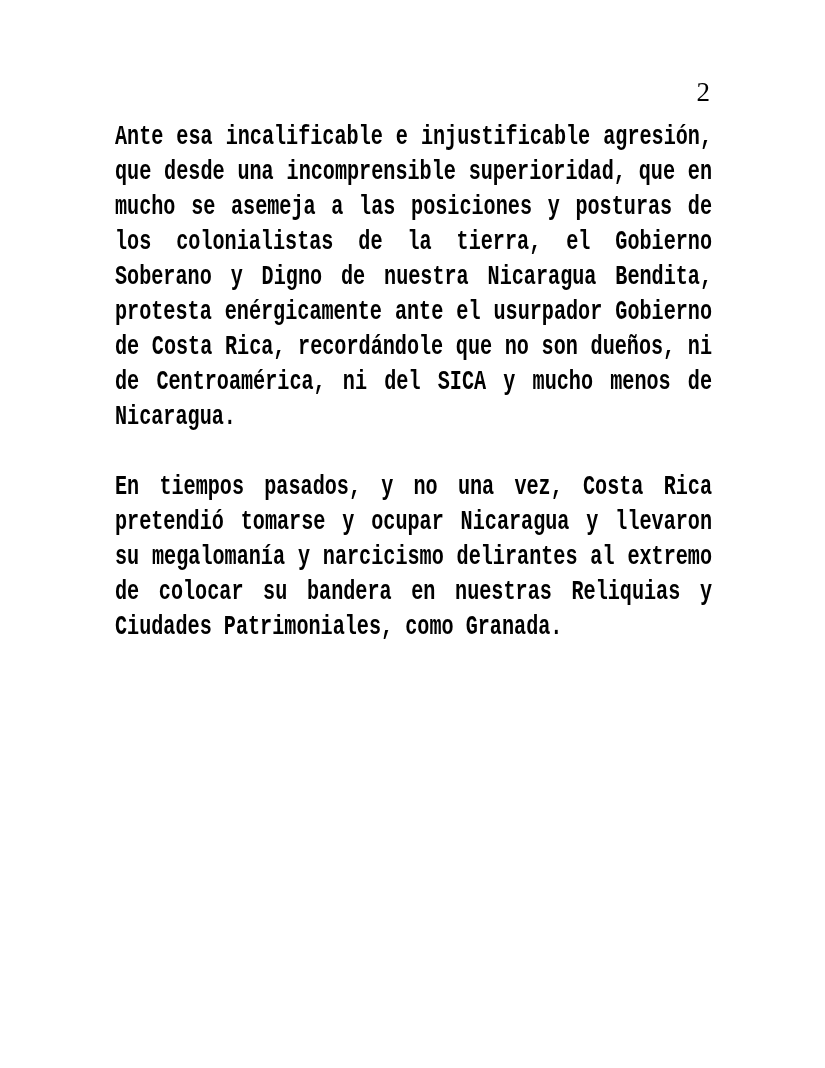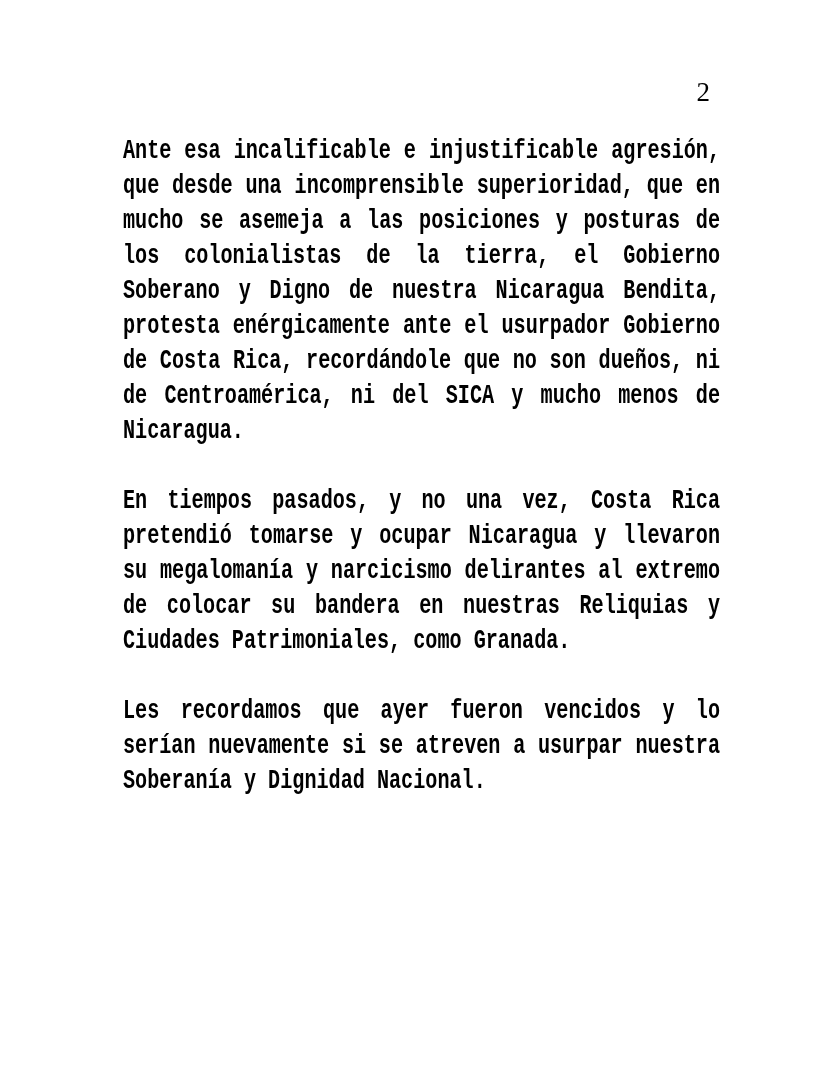--- a/index.html
+++ b/index.html
@@ -24,24 +24,23 @@
     text-align: right;
     font-family: "Liberation Serif", serif;
     font-size: 27px;
     line-height: 27px;
     font-weight: 400;
     padding-right: 2px;
     box-sizing: border-box;
   }
   .content {
     position: absolute;
-    top: 134px;
+    top: 120px;
     left: 115px;
     width: 597px;
-    margin-left: 8px;
   }
   .para {
     margin: 0 0 35px 0;
   }
   
   .line {
     width: 800px;
     transform: scaleX(0.7463);
     transform-origin: 0 0;
     height: 35px;
@@ -75,19 +74,14 @@
         <div class="line">de Centroamérica, ni del SICA y mucho menos de</div>
         <div class="line plain">Nicaragua.</div>
       </div>
       <div class="para">
         <div class="line">En tiempos pasados, y no una vez, Costa Rica</div>
         <div class="line">pretendió tomarse y ocupar Nicaragua y llevaron</div>
         <div class="line">su megalomanía y narcicismo delirantes al extremo</div>
         <div class="line">de colocar su bandera en nuestras Reliquias y</div>
         <div class="line plain">Ciudades Patrimoniales, como Granada.</div>
       </div>
-      <div class="para">
-        <div class="line">Les recordamos que ayer fueron vencidos y lo</div>
-        <div class="line">serían nuevamente si se atreven a usurpar nuestra</div>
-        <div class="line plain">Soberanía y Dignidad Nacional.</div>
-      </div>
     </div>
 </div>
 
 </body></html>

